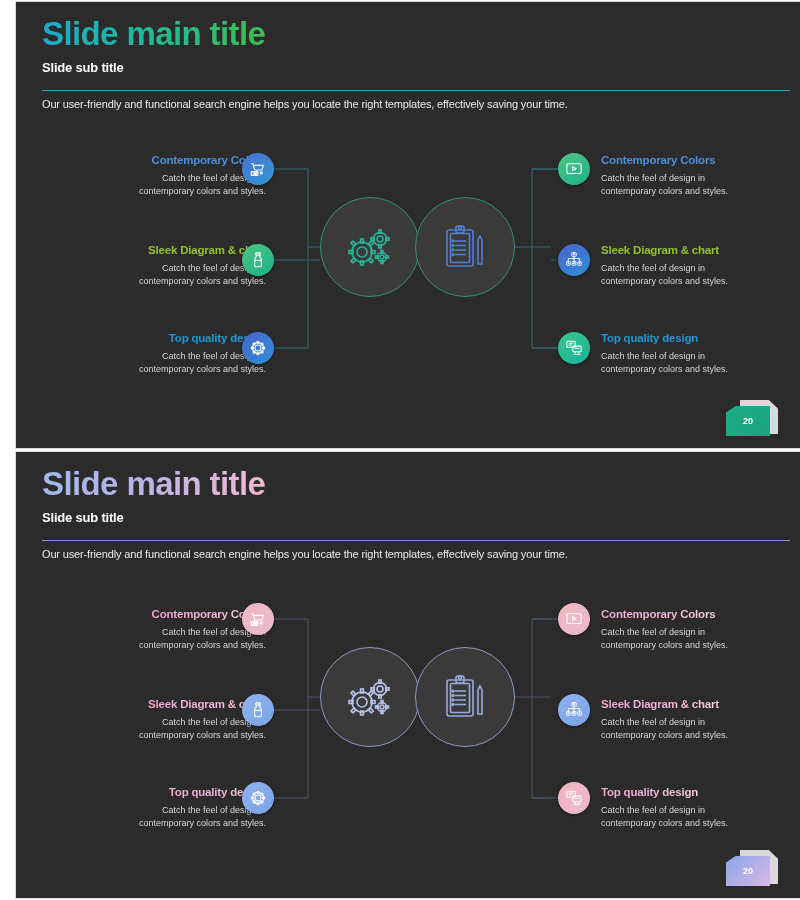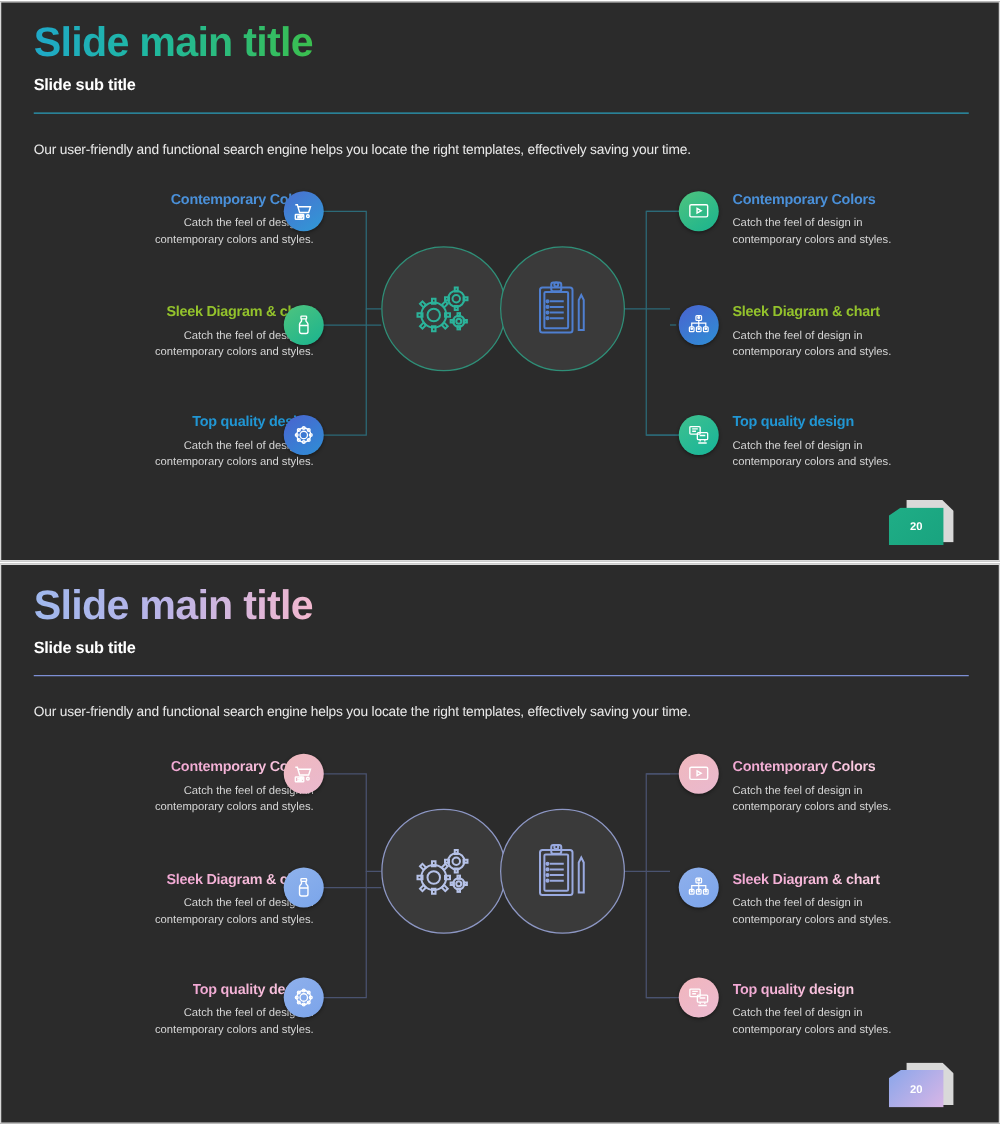--- a/index.html
+++ b/index.html
@@ -11,21 +11,21 @@
     font-family: "Liberation Sans", sans-serif;
   }
 
   .deck {
     width: 800px;
     height: 900px;
     display: flex;
     flex-direction: column;
     gap: 2px;
     background: #ffffff;
-    padding: 1px 0;
+    padding: 1px 15px;
   }
 
   .slide {
     position: relative;
     width: 800px;
     height: 448px;
     background: #2b2b2b;
     border: 1px solid #d9d9d9;
     overflow: hidden;
   }
@@ -66,21 +66,20 @@
   .theme-b .rule { background: #7d8fd4; }
 
   .lead-text {
     position: absolute;
     left: 26px;
     top: 96px;
     font-size: 11px;
     color: #eaeaea;
     letter-spacing: -0.15px;
     white-space: nowrap;
-    margin-top: 16px;
   }
 
   
   .diagram { position: absolute; left: 0; top: 130px; width: 800px; height: 280px; }
 
   
   .connectors { position: absolute; left: 0; top: 0; width: 800px; height: 280px; }
 
   
   .hub { position: absolute; border-radius: 50%; display: flex; align-items: center; justify-content: center; }

